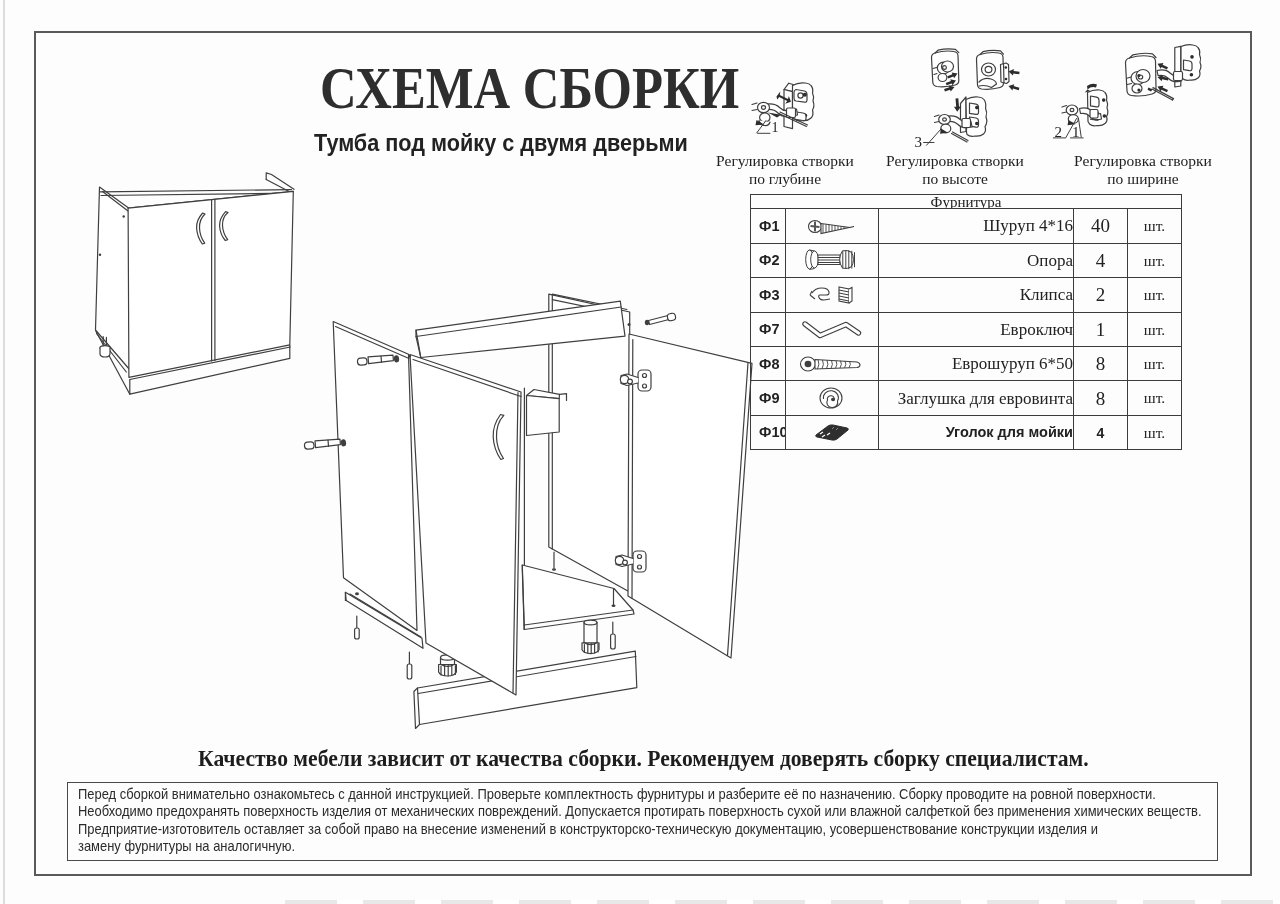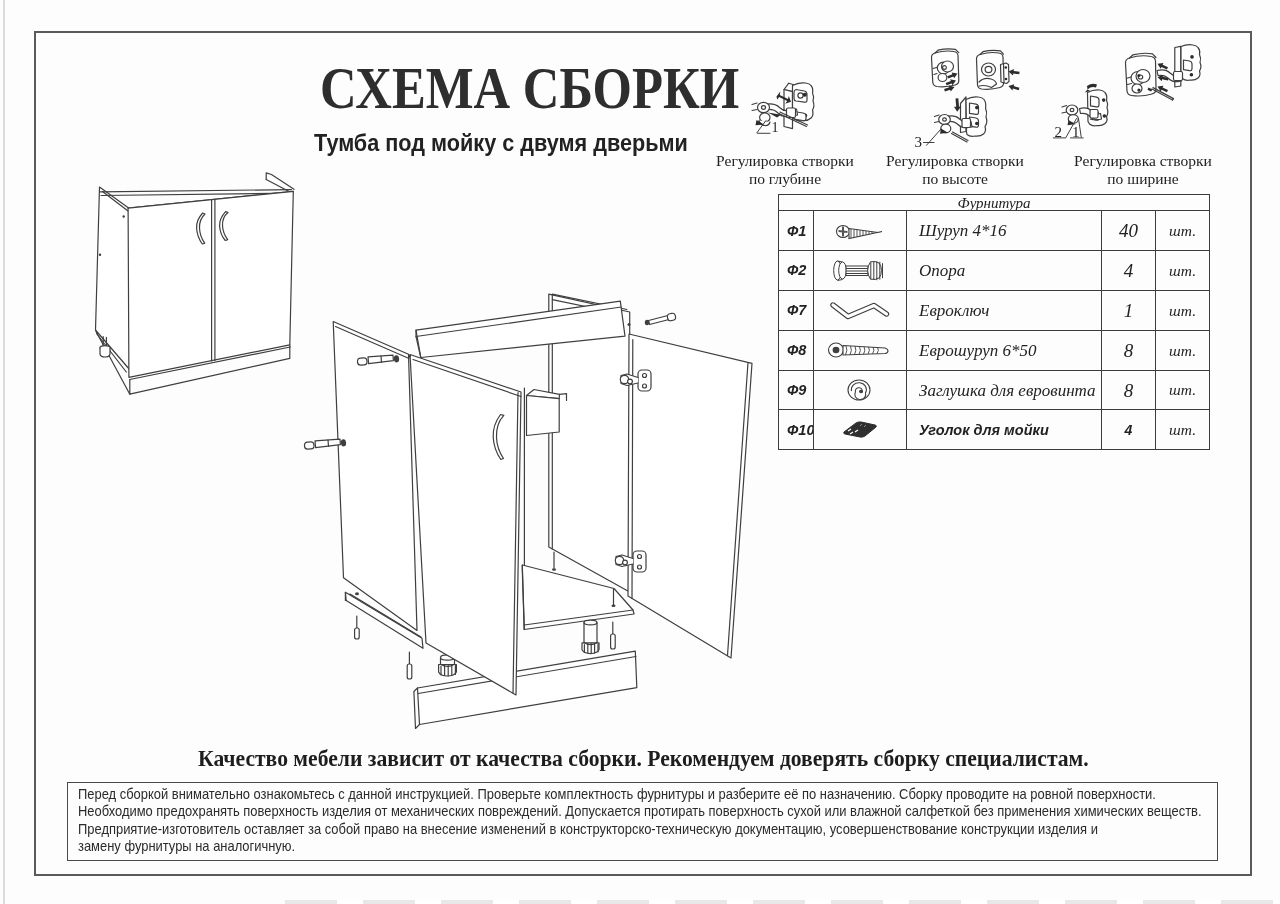--- a/index.html
+++ b/index.html
@@ -4,21 +4,21 @@
 <style>
   html,body{margin:0;padding:0;}
   body{width:1280px;height:904px;background:#fdfdfd;overflow:hidden;position:relative;
        font-family:"Liberation Sans", sans-serif;}
   .abs{position:absolute;}
   .ser{font-family:"Liberation Serif", serif;}
   td{overflow:hidden;line-height:1;}
   .flab{border:1px solid #3c3c3c;text-align:center;font-weight:bold;font-size:14.5px;padding:8px;}
   .ficon{border:1px solid #3c3c3c;text-align:center;vertical-align:middle;padding:0;}
   .ficon svg{vertical-align:middle;}
-  .fname{border:1px solid #3c3c3c;text-align:left;font-size:17px;padding:0 0 0 12px;}
+  .fname{border:1px solid #3c3c3c;text-align:right;font-size:17px;padding:0 0 0 12px;}
   .fqty{border:1px solid #3c3c3c;text-align:center;font-size:19px;padding:0;}
   .funit{border:1px solid #3c3c3c;text-align:center;font-size:15.5px;padding:0;}
 </style>
 </head>
 <body>
 
 <div class="abs" style="left:3px;top:0px;width:2px;height:904px;background:#dcdcdc;"></div>
 
 <div class="abs" style="left:34px;top:31px;width:1214px;height:841px;border:2px solid #5a5a5a;"></div>
 
@@ -411,21 +411,21 @@
     <line x1="1065.9" y1="137.5" x2="1076.5" y2="118.5" stroke-width="1"></line>
     <line x1="1081.2" y1="137" x2="1078.5" y2="118.5" stroke-width="1"></line>
     <line x1="1053.3" y1="137.9" x2="1065.5" y2="137.9" stroke-width="1"></line>
     <line x1="1070.5" y1="137.9" x2="1083.2" y2="137.9" stroke-width="1"></line>
     <text x="1054.5" y="136.5" font-family="Liberation Serif, serif" font-size="15" fill="#222" stroke="none">2</text>
     <text x="1072" y="136.5" font-family="Liberation Serif, serif" font-size="15" fill="#222" stroke="none">1</text>
   </g>
 </g>
 </svg>
 
-<div class="abs" style="left:778px;top:194px;font-style:italic;">
+<div class="abs" style="left:750px;top:194px;">
 <table style="border-collapse:collapse;table-layout:fixed;width:431px;height:256.4px;color:#222;" cellspacing="0">
  <colgroup>
         <col style="width:35px">
         <col style="width:93px">
         <col style="width:195px">
         <col style="width:54px">
         <col style="width:54px">
       </colgroup>
 
  <tbody>
@@ -456,20 +456,33 @@
      <rect x="13" y="7" width="22" height="9.5" fill="#fff"></rect>
      <path d="M13,9.5 l22,0 m-22,2.5 l22,0 m-22,2.5 l22,0"></path>
      <path d="M37.5,2.8 q5,-1 8.5,1.2 q2.5,3 2.5,7.5 q0,4.5 -2.5,7.5 q-3.5,2.2 -8.5,1.2 q-2.8,-4 -2.8,-8.7 q0,-4.7 2.8,-8.7 z" fill="#fff"></path>
      <path d="M37.8,3.2 l0,17 m3,-17.8 l0,18.6 m3,-18.8 l0,19 m3,-18.4 l0,17.8 m2.7,-16.4 l0,15"></path>
    </svg></td>
    <td class="ser fname">Опора</td>
    <td class="ser fqty">4</td>
    <td class="ser funit">шт.</td>
  </tr>
 
+ <tr style="height:24.1px;">
+   <td class="flab">Ф3</td>
+   <td class="ficon"><svg width="52" height="22" viewBox="0 0 52 22" fill="none" stroke="#3f3f3f" stroke-width="1.1">
+     <path d="M6,9 q3,-5 10,-5 q6,0 7,4 q0.5,3 -3,3 l-6,0 q-2,0 -1,2.5 q1,2.5 5,2.5 l6,-1" fill="#fff"></path>
+     <path d="M4,11 l5,4 m-5,-4 l2,-4"></path>
+     <path d="M33,3 l10,2 l0,14 l-10,-2 z" fill="#fff"></path>
+     <path d="M33,6 l10,2 m-10,1 l10,2 m-10,1 l10,2 m-10,1 l10,2"></path>
+     <path d="M43,5 l3,-1.5 l0,13.5 l-3,2" fill="#fff"></path>
+   </svg></td>
+   <td class="ser fname">Клипса</td>
+   <td class="ser fqty">2</td>
+   <td class="ser funit">шт.</td>
+ </tr>
 
 
 
  <tr style="height:24.1px;margin-top:30px;">
    <td class="flab">Ф7</td>
    <td class="ficon"><svg width="78" height="20" viewBox="0 0 78 20" fill="none" stroke="#3f3f3f" stroke-width="1">
      <path d="M12,5 L27,16.5 L53,5.5 L65.5,14" stroke-width="5.4" stroke-linecap="round" stroke-linejoin="round"></path>
      <path d="M12,5 L27,16.5 L53,5.5 L65.5,14" stroke="#fff" stroke-width="3.2" stroke-linecap="round" stroke-linejoin="round"></path>
    </svg></td>
    <td class="ser fname">Евроключ</td>

